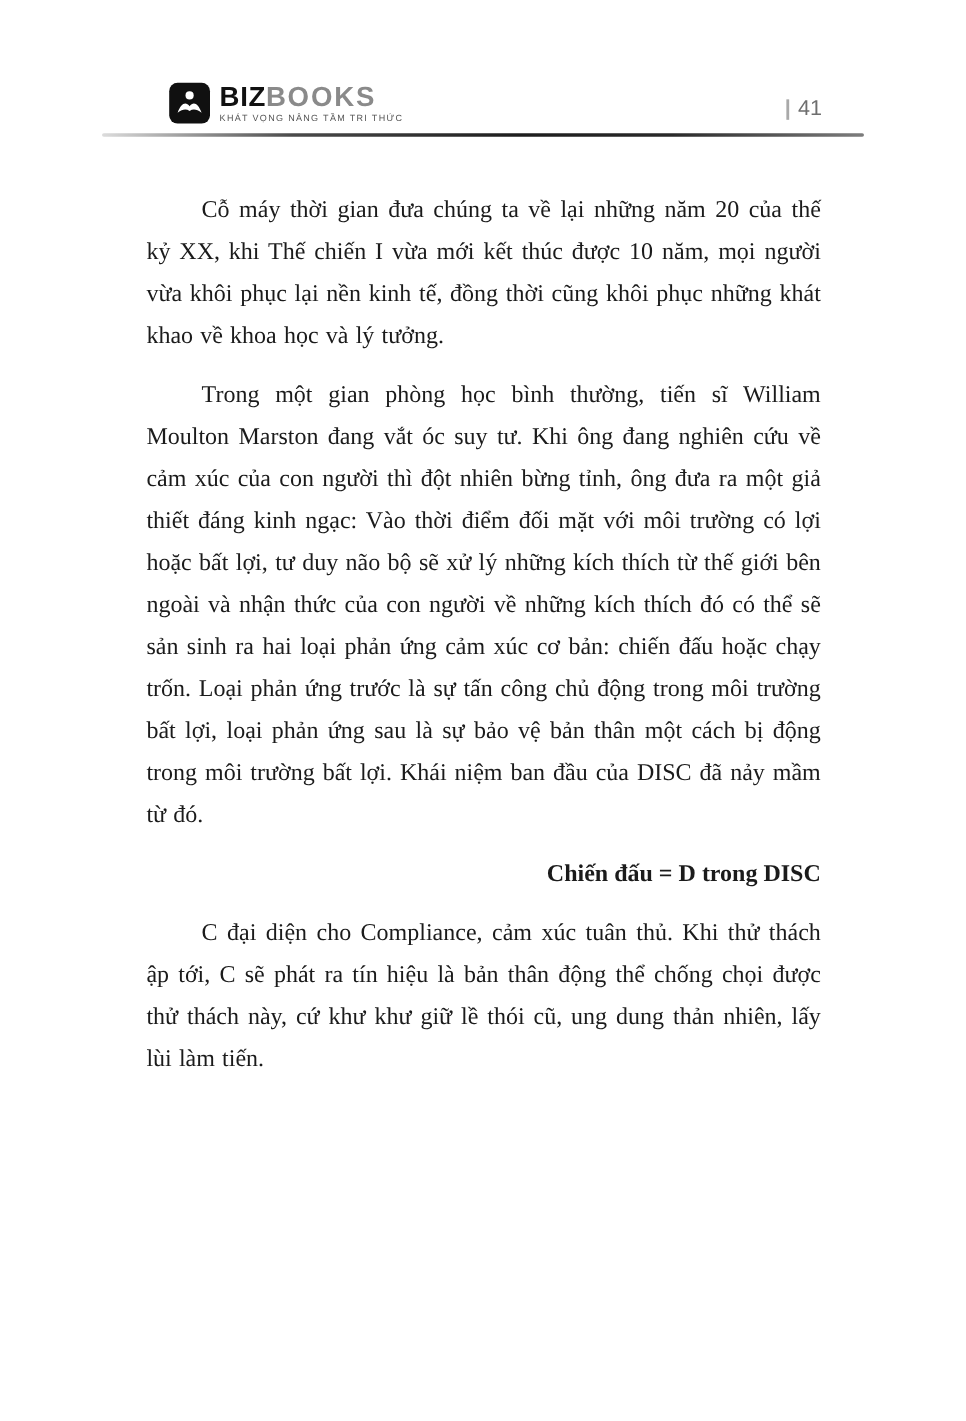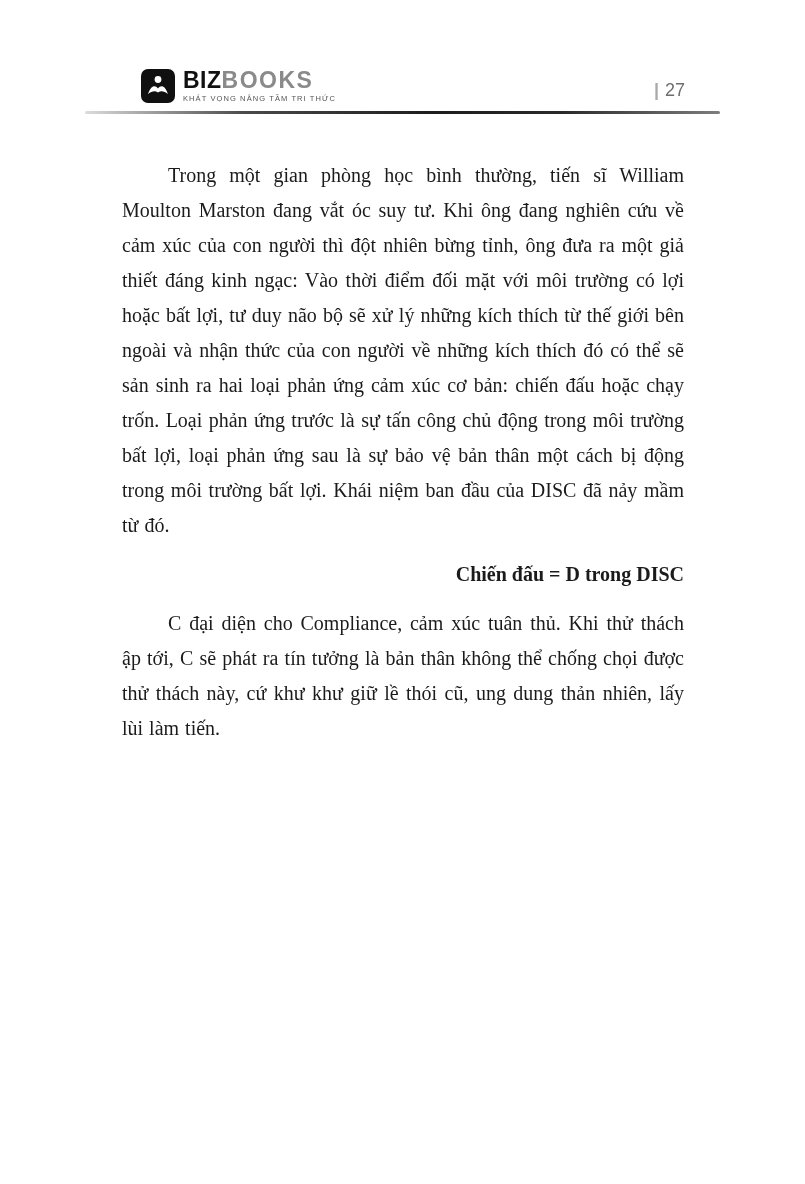--- a/index.html
+++ b/index.html
@@ -107,25 +107,26 @@
         </svg>
       </span>
       <span class="brand-text">
         <span class="brand-line"><span class="biz">BIZ</span><span class="books">BOOKS</span></span>
         <span class="tagline">KHÁT VỌNG NÂNG TẦM TRI THỨC</span>
       </span>
     </div>
 
     <div class="page-number">
       <span class="sep">|</span>
-      <span class="num">27</span>
+      <span class="num">41</span>
     </div>
 
     <div class="header-rule"></div>
   </header>
 
   <main class="page-body">
+    <p>Cỗ máy thời gian đưa chúng ta về lại những năm 20 của thế kỷ XX, khi Thế chiến I vừa mới kết thúc được 10 năm, mọi người vừa khôi phục lại nền kinh tế, đồng thời cũng khôi phục những khát khao về khoa học và lý tưởng.</p>
     <p>Trong một gian phòng học bình thường, tiến sĩ William Moulton Marston đang vắt óc suy tư. Khi ông đang nghiên cứu về cảm xúc của con người thì đột nhiên bừng tỉnh, ông đưa ra một giả thiết đáng kinh ngạc: Vào thời điểm đối mặt với môi trường có lợi hoặc bất lợi, tư duy não bộ sẽ xử lý những kích thích từ thế giới bên ngoài và nhận thức của con người về những kích thích đó có thể sẽ sản sinh ra hai loại phản ứng cảm xúc cơ bản: chiến đấu hoặc chạy trốn. Loại phản ứng trước là sự tấn công chủ động trong môi trường bất lợi, loại phản ứng sau là sự bảo vệ bản thân một cách bị động trong môi trường bất lợi. Khái niệm ban đầu của DISC đã nảy mầm từ đó.</p>
     <h3>Chiến đấu = D trong DISC</h3>
-    <p>C đại diện cho Compliance, cảm xúc tuân thủ. Khi thử thách ập tới, C sẽ phát ra tín tưởng là bản thân không thể chống chọi được thử thách này, cứ khư khư giữ lề thói cũ, ung dung thản nhiên, lấy lùi làm tiến.</p>
+    <p>C đại diện cho Compliance, cảm xúc tuân thủ. Khi thử thách ập tới, C sẽ phát ra tín hiệu là bản thân động thể chống chọi được thử thách này, cứ khư khư giữ lề thói cũ, ung dung thản nhiên, lấy lùi làm tiến.</p>
   </main>
 
 </div>
 
 </body></html>

